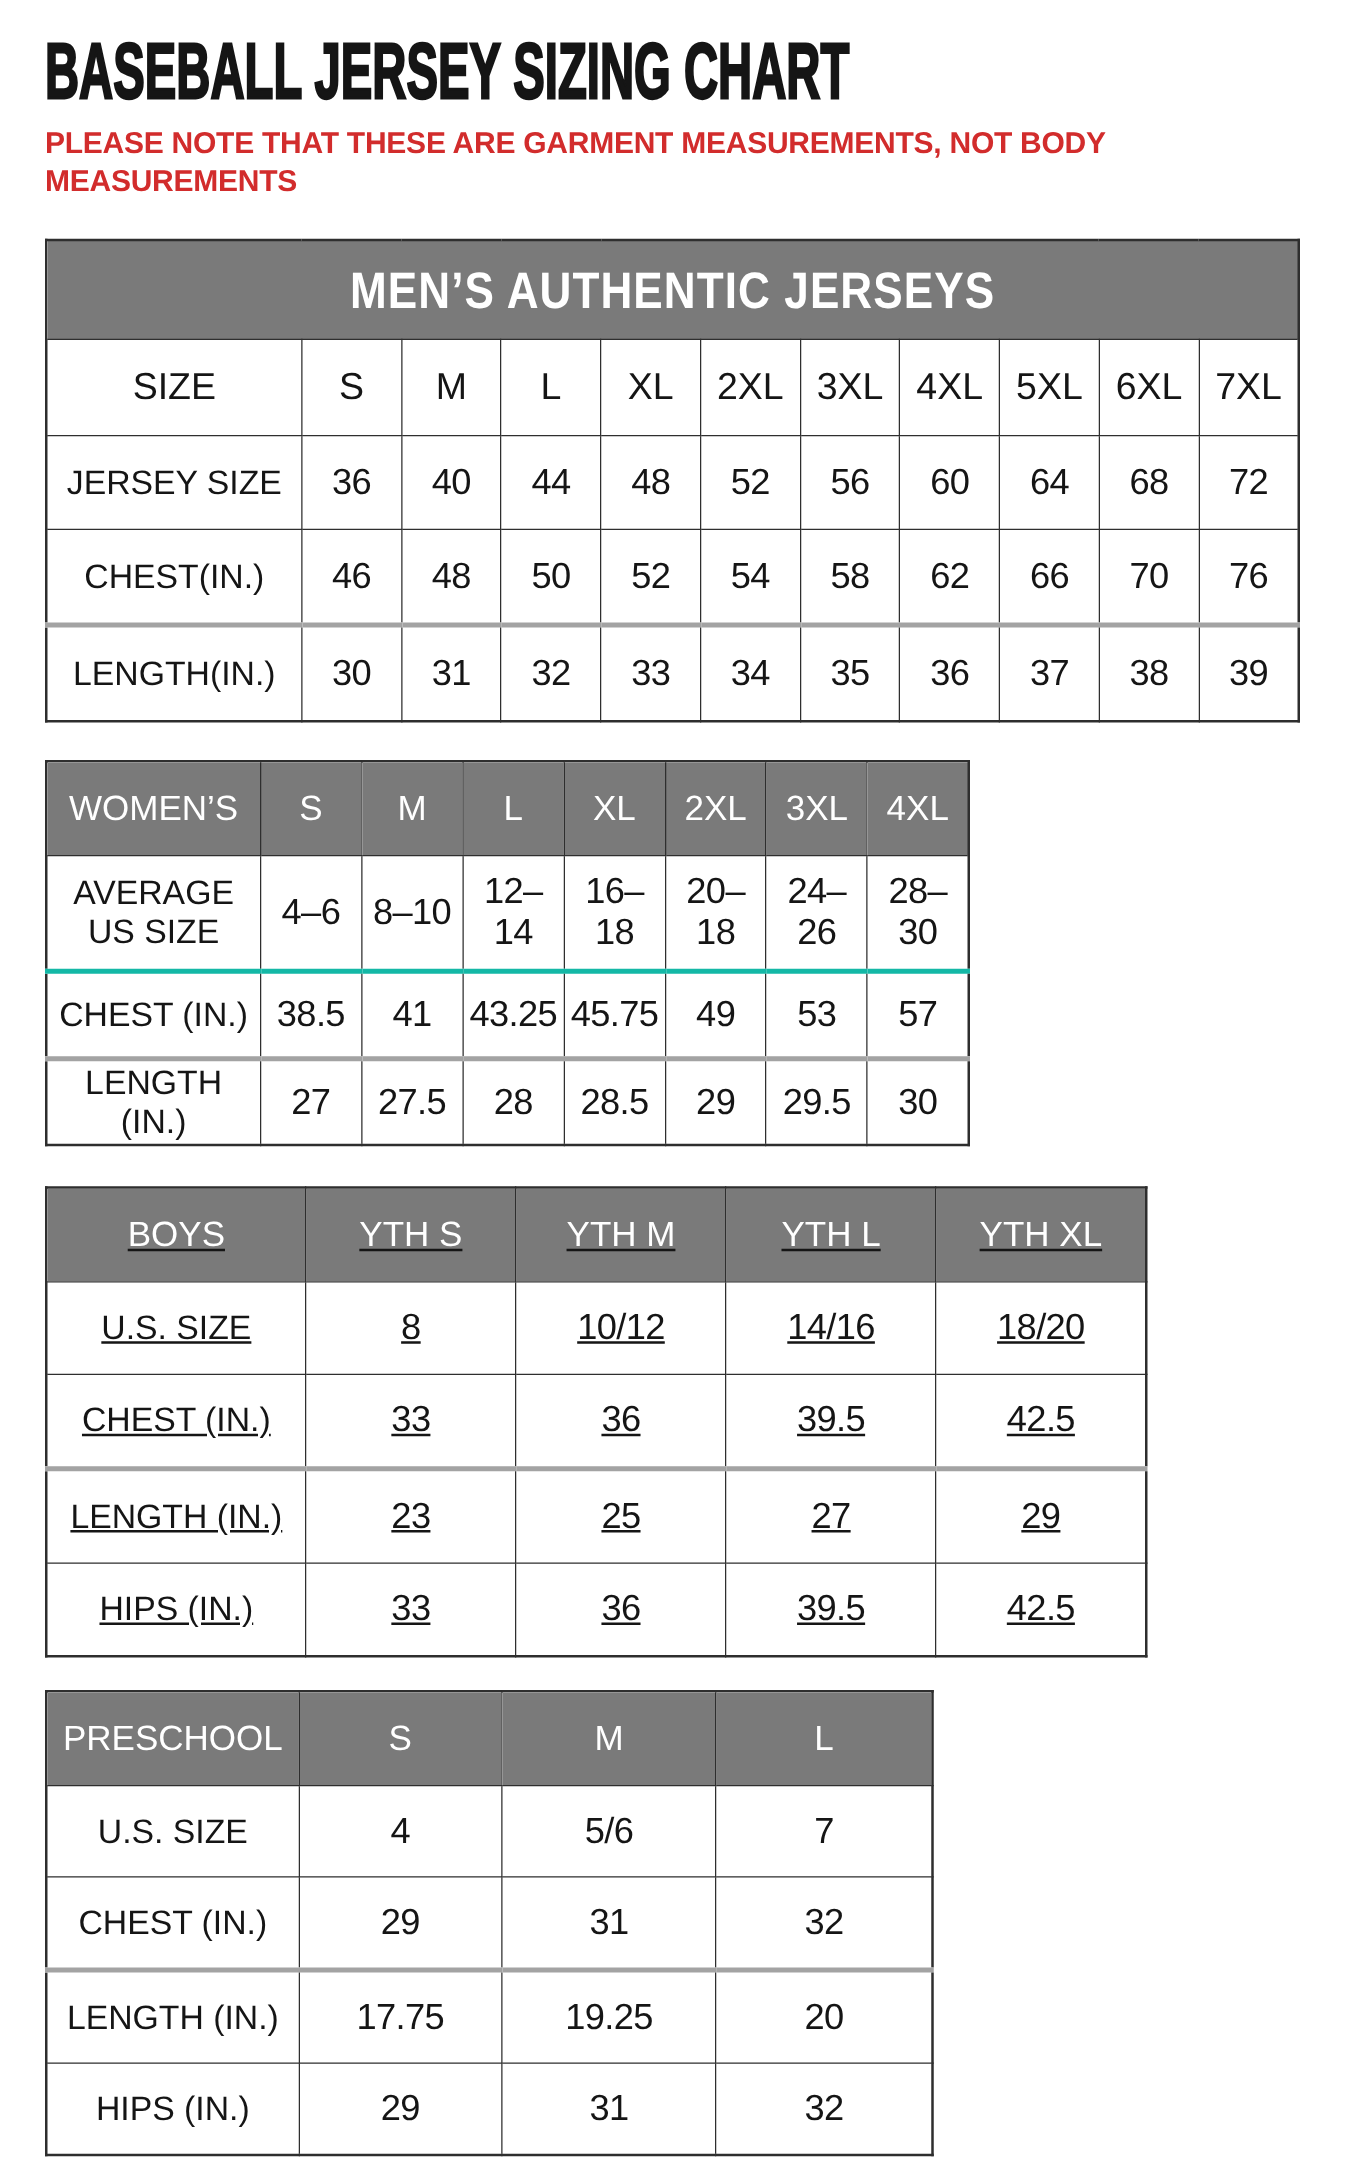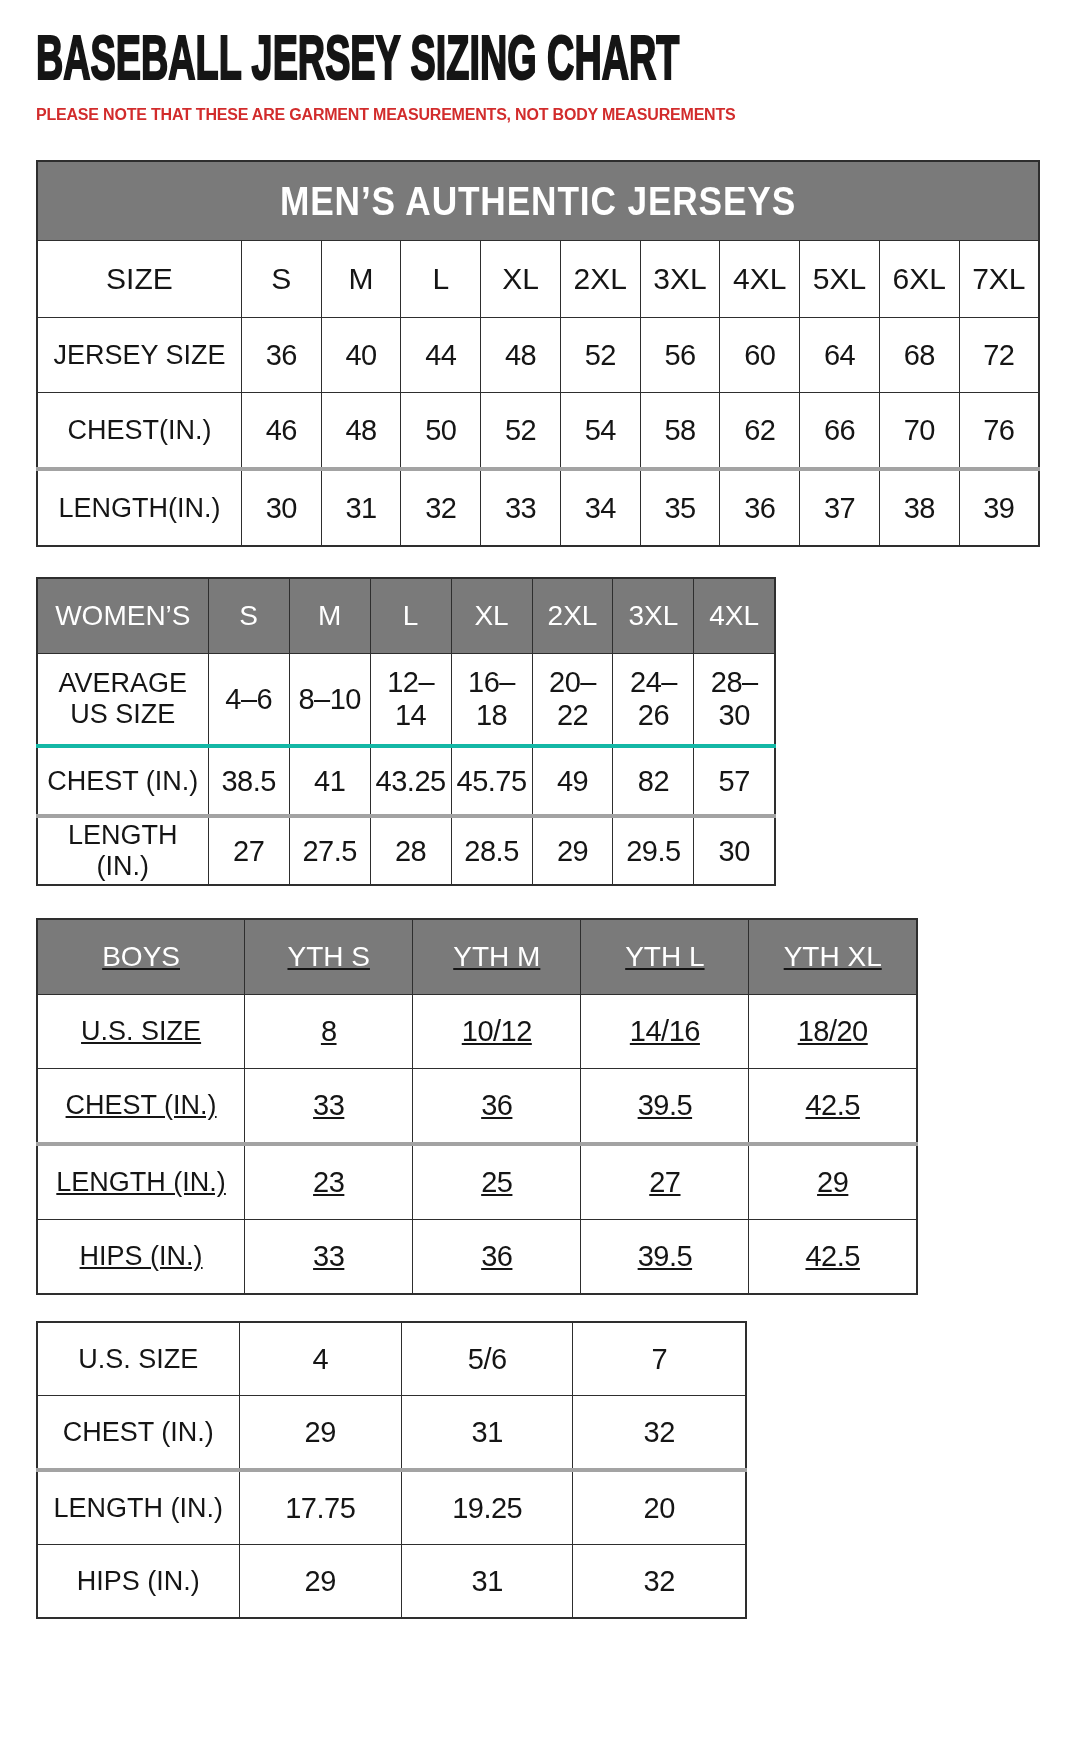--- a/index.html
+++ b/index.html
@@ -16,21 +16,21 @@
     font-size:63px;line-height:66px;font-weight:bold;
     color:var(--text-black,#151515);
     -webkit-text-stroke:2.2px var(--text-black,#151515);
     letter-spacing:0px;white-space:nowrap;
     transform:scaleX(0.60);transform-origin:left center;
   }
 
   
   .note-text{
     margin-top:9px;max-width:900px;
-    font-size:16px;line-height:31px;font-weight:bold;
+    font-size:24px;line-height:31px;font-weight:bold;
     color:var(--accent-red,#d22c2c);letter-spacing:-0.2px;
   }
 
   
   table.size-table{
     border-collapse:collapse;table-layout:fixed;
     border:2px solid var(--border-dark,#2e2e2e);
   }
   table.size-table td{
     border:1px solid var(--border-dark,#2e2e2e);
@@ -177,32 +177,32 @@
           <td class="head-cell">3XL</td>
           <td class="head-cell">4XL</td>
         </tr>
         <tr class="sep-below">
           <td class="label-cell">AVERAGE
 US SIZE</td>
           <td class="data-cell">4–6</td>
           <td class="data-cell">8–10</td>
           <td class="data-cell">12–14</td>
           <td class="data-cell">16–18</td>
-          <td class="data-cell">20–22</td>
+          <td class="data-cell">20–18</td>
           <td class="data-cell">24–26</td>
           <td class="data-cell">28–30</td>
         </tr>
         <tr>
           <td class="label-cell">CHEST (IN.)</td>
           <td class="data-cell">38.5</td>
           <td class="data-cell">41</td>
           <td class="data-cell">43.25</td>
           <td class="data-cell">45.75</td>
           <td class="data-cell">49</td>
-          <td class="data-cell">82</td>
+          <td class="data-cell">53</td>
           <td class="data-cell">57</td>
         </tr>
         <tr class="sep-above">
           <td class="label-cell">LENGTH (IN.)</td>
           <td class="data-cell">27</td>
           <td class="data-cell">27.5</td>
           <td class="data-cell">28</td>
           <td class="data-cell">28.5</td>
           <td class="data-cell">29</td>
           <td class="data-cell">29.5</td>
@@ -259,20 +259,26 @@
   </table>
 
   <table class="size-table tbl-pre">
       <colgroup>
         <col style="width: 28.5%;">
         <col style="width: 22.9%;">
         <col style="width: 24.2%;">
         <col style="width: 24.4%;">
       </colgroup>
     <tbody>
+        <tr class="head-row">
+          <td class="head-cell">PRESCHOOL</td>
+          <td class="head-cell">S</td>
+          <td class="head-cell">M</td>
+          <td class="head-cell">L</td>
+        </tr>
         <tr>
           <td class="label-cell">U.S. SIZE</td>
           <td class="data-cell">4</td>
           <td class="data-cell">5/6</td>
           <td class="data-cell">7</td>
         </tr>
         <tr>
           <td class="label-cell">CHEST (IN.)</td>
           <td class="data-cell">29</td>
           <td class="data-cell">31</td>

